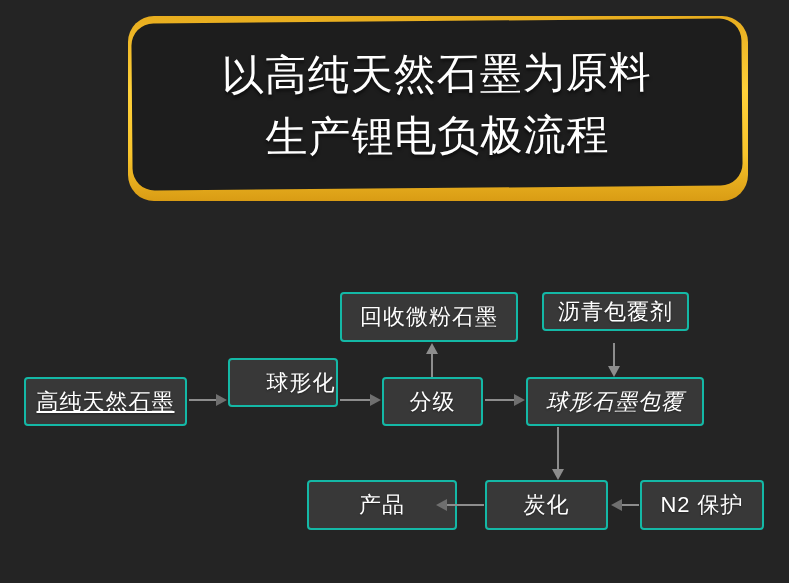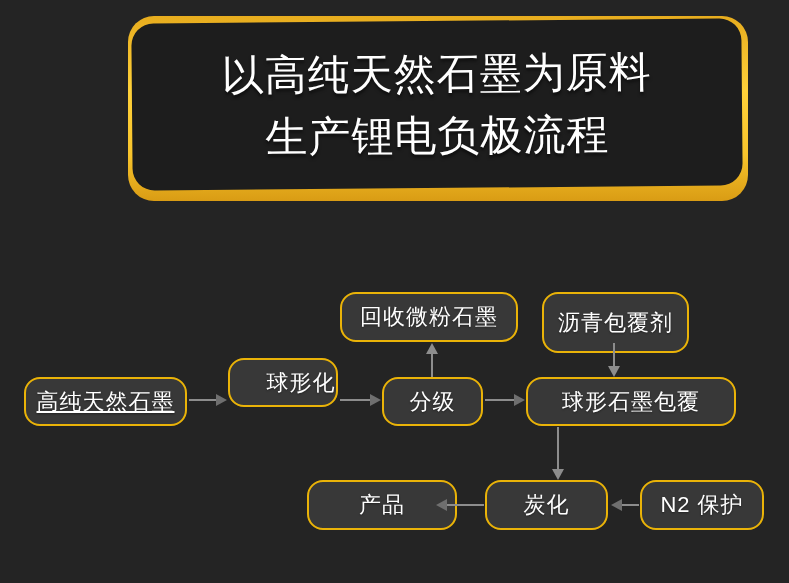--- a/index.html
+++ b/index.html
@@ -21,31 +21,31 @@
     display:flex;flex-direction:column;align-items:center;justify-content:center;
   }
   .title-line{
     color:#ffffff;font-size:42px;line-height:62px;font-weight:500;
     letter-spacing:1px;white-space:nowrap;
     text-shadow:0 3px 3px rgba(0,0,0,.5);
   }
   
   .node{
     position:absolute;box-sizing:border-box;
-    background:#383838;border:2px solid #eab308;border-radius:16px;
+    background:#383838;border:2px solid #14b8a6;border-radius:4px;
     color:#ffffff;font-size:22px;letter-spacing:1px;
     display:flex;align-items:center;justify-content:center;white-space:nowrap;
     text-shadow:0 1px 2px rgba(0,0,0,.4);
   }
   .n1{left:24px;top:377px;width:163px;height:49px;text-decoration:underline;}
   .n2{left:228px;top:358px;width:110px;height:49px;padding-left:36px;}
   .n3{left:382px;top:377px;width:101px;height:49px;}
-  .n4{left:526px;top:377px;width:210px;height:49px;}
+  .n4{left:526px;top:377px;width:178px;height:49px;font-style:italic;}
   .n5{left:340px;top:292px;width:178px;height:50px;}
-  .n6{left:542px;top:292px;width:147px;height:61px;}
+  .n6{left:542px;top:292px;width:147px;height:39px;}
   .n7{left:307px;top:480px;width:150px;height:50px;}
   .n8{left:485px;top:480px;width:123px;height:50px;}
   .n9{left:640px;top:480px;width:124px;height:50px;}
   
   .aline{position:absolute;background:#8d8d8d;}
   .ahead{position:absolute;width:0;height:0;}
   .head-right{border-top:6px solid transparent;border-bottom:6px solid transparent;border-left:11px solid #6f6f6f;}
   .head-left{border-top:6px solid transparent;border-bottom:6px solid transparent;border-right:11px solid #6f6f6f;}
   .head-up{border-left:6px solid transparent;border-right:6px solid transparent;border-bottom:11px solid #8d8d8d;}
   .head-down{border-left:6px solid transparent;border-right:6px solid transparent;border-top:11px solid #8d8d8d;}

